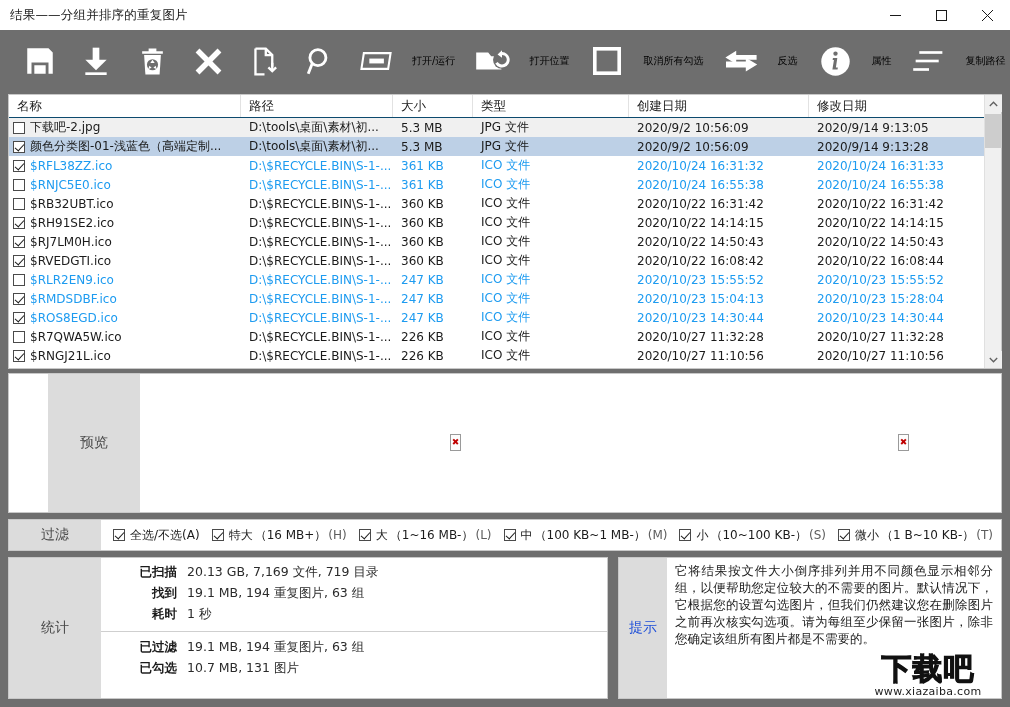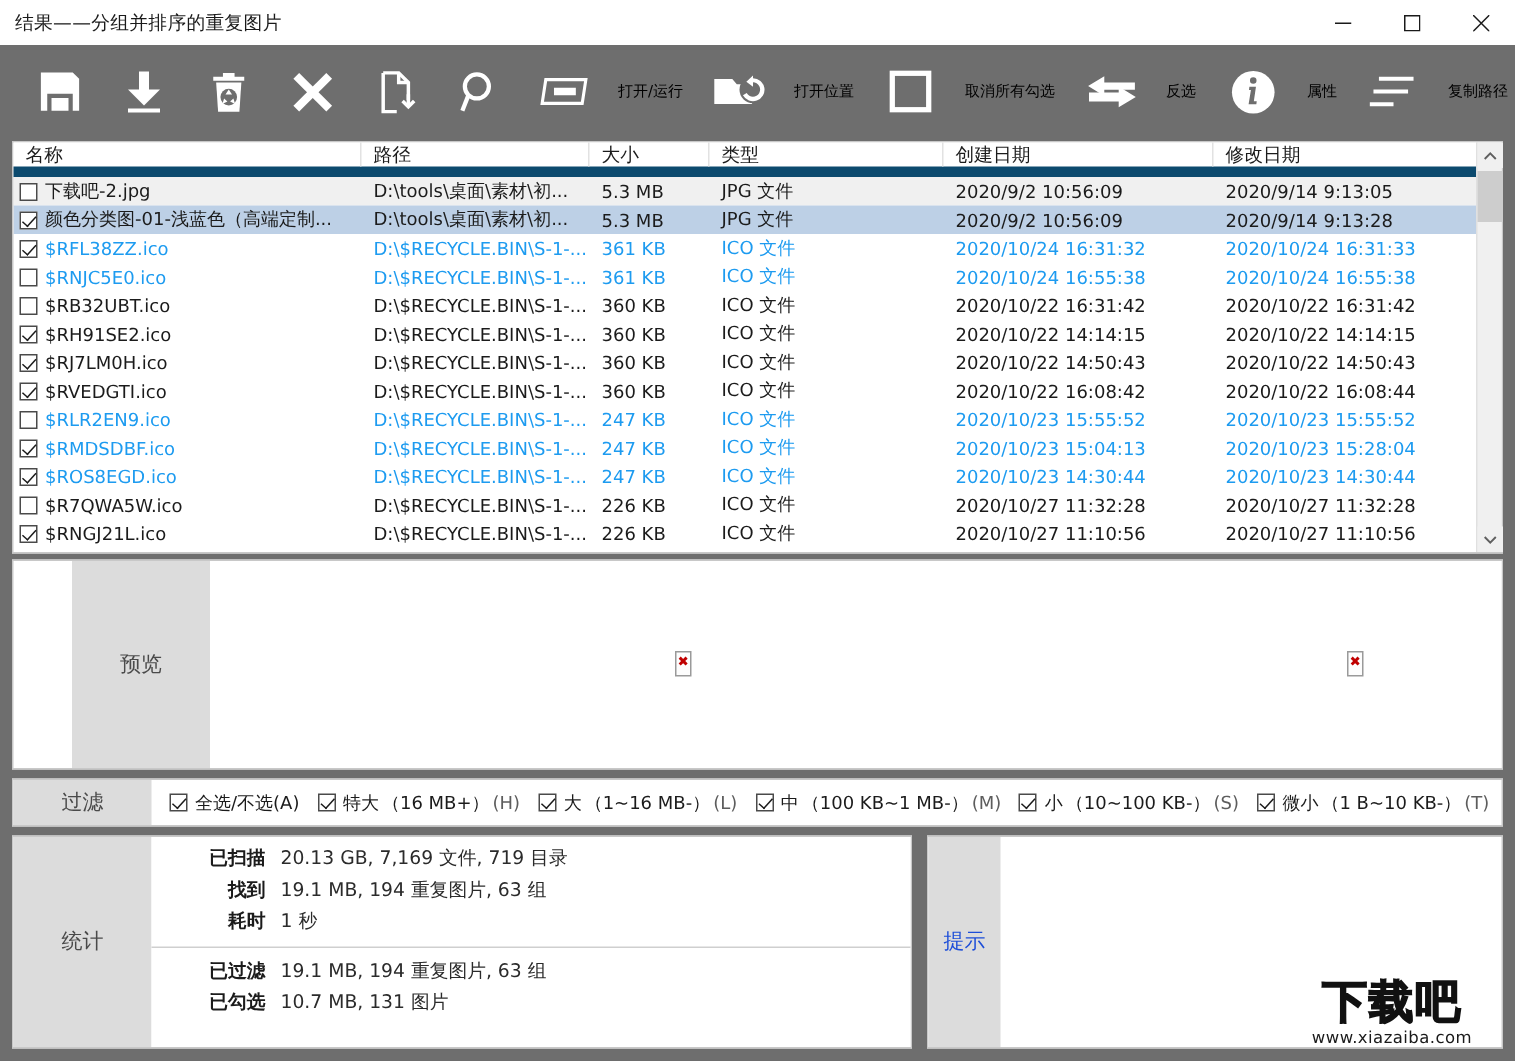--- a/index.html
+++ b/index.html
@@ -77,21 +77,21 @@
   }
   .list-inner {
     flex: 1 1 auto; min-width: 0;
     display: flex; flex-direction: column;
   }
 
   .col-headers {
     display: flex;
     height: 23px;
     background: #ffffff;
-    border-bottom: 7px solid #0c4a6e;
+    border-bottom: 1px solid #0c4a6e;
     flex: 0 0 auto;
   }
   .ch {
     font-size: 12.5px; color: #1b1b1b;
     padding-left: 8px;
     display: flex; align-items: center;
     border-right: 1px solid #e2e2e2;
     white-space: nowrap; overflow: hidden;
   }
   .ch:last-child { border-right: none; }
@@ -706,20 +706,21 @@
             <div class="stat-line">
               <div class="stat-key">已勾选</div>
               <div class="stat-val">10.7 MB, 131 图片</div>
             </div>
           </div>
       </div>
     </div>
 
     <div class="tips-panel">
       <div class="tips-label">提示</div>
+      <div class="tips-body">它将结果按文件大小倒序排列并用不同颜色显示相邻分组，以便帮助您定位较大的不需要的图片。默认情况下，它根据您的设置勾选图片，但我们仍然建议您在删除图片之前再次核实勾选项。请为每组至少保留一张图片，除非您确定该组所有图片都是不需要的。</div>
       <div class="watermark">
         <div class="wm-main">下载吧</div>
         <div class="wm-sub">www.xiazaiba.com</div>
       </div>
     </div>
   </div>
 
 </div>
 
 </body></html>

